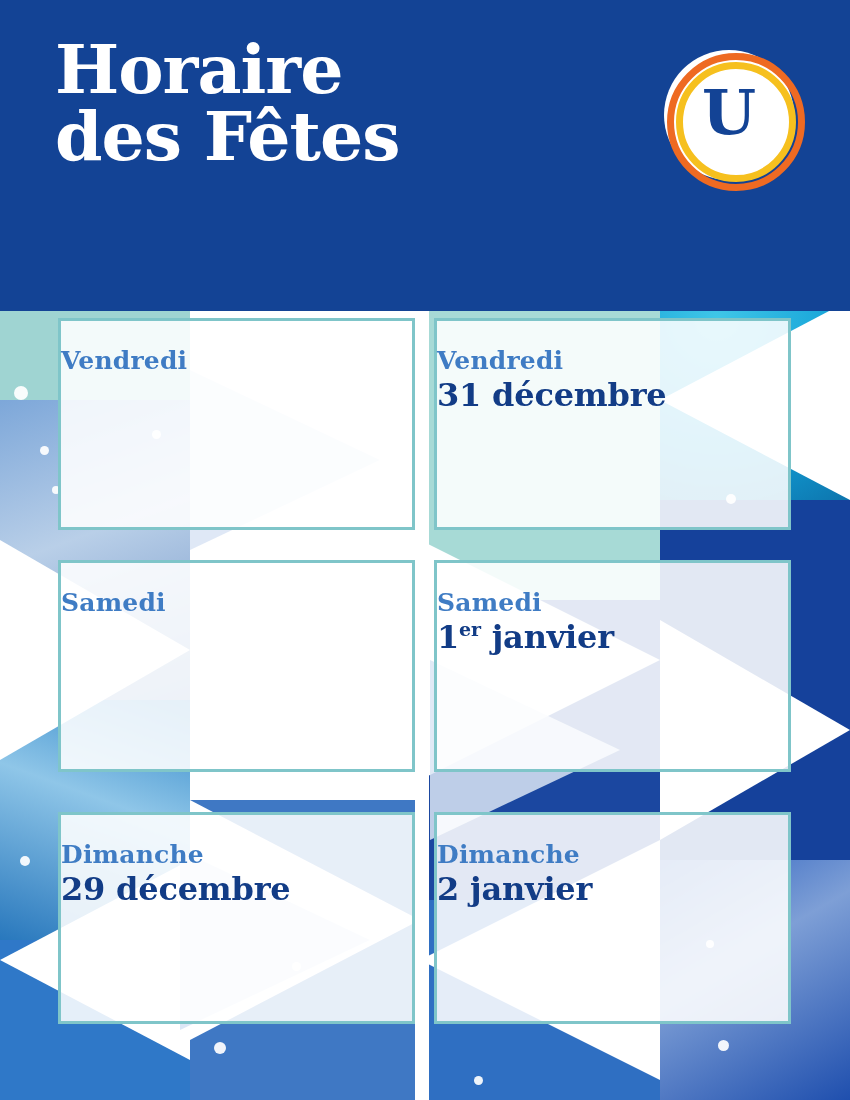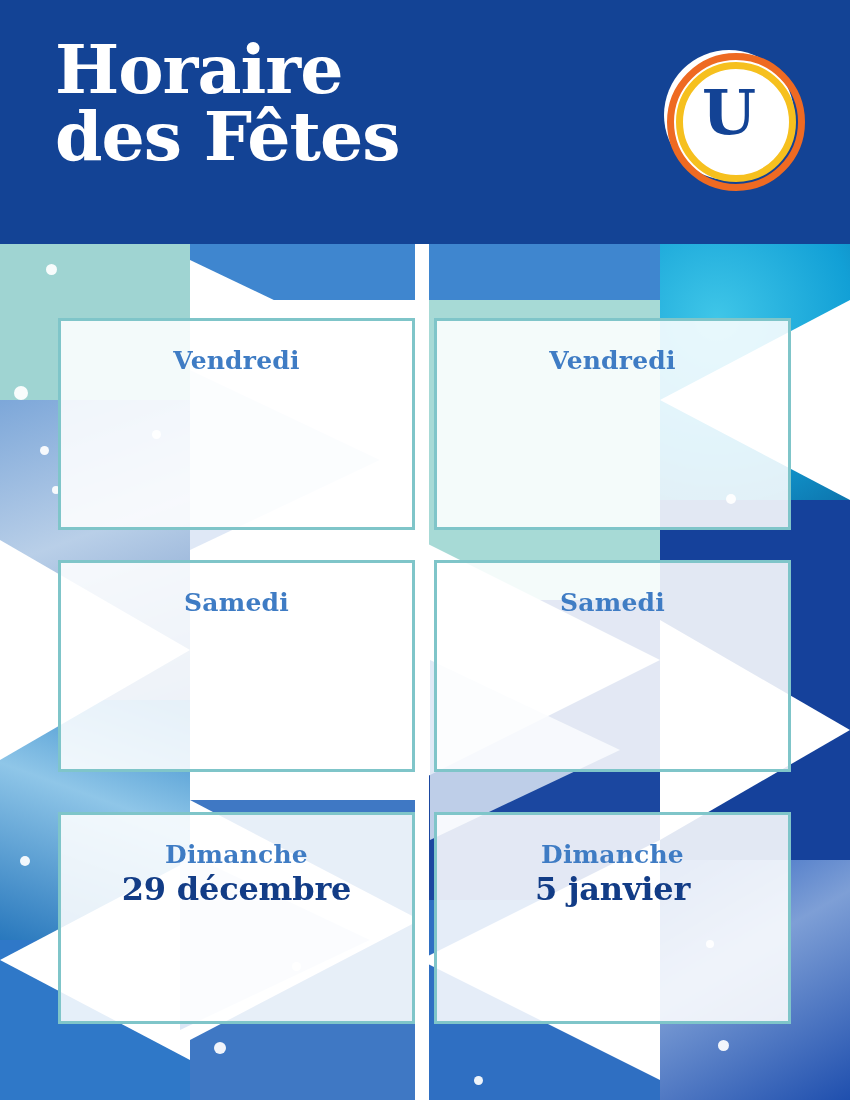--- a/index.html
+++ b/index.html
@@ -20,21 +20,21 @@
     overflow: hidden;
     background: #ffffff;
   }
 
   
   .header {
     position: absolute;
     left: 0;
     top: 0;
     width: 850px;
-    height: 244px;
+    height: 311px;
     background: #134395;
     z-index: 30;
   }
   .header-title {
     position: absolute;
     left: 55px;
     top: 36px;
     width: 560px;
     color: #ffffff;
     font-family: "DejaVu Serif", serif;
@@ -128,21 +128,20 @@
     top: 240px;
     width: 850px;
     height: 860px;
     z-index: 20;
   }
   .card {
     position: absolute;
     box-sizing: border-box;
     background: rgba(255,255,255,0.88);
     border: 3px solid #7fc5c9;
-    text-align: center;
     padding-top: 26px;
   }
   .card-day {
     color: #3f7cc4;
     font-family: "DejaVu Serif", serif;
     font-weight: bold;
     font-size: 25px;
     line-height: 1.1;
     letter-spacing: .2px;
   }
@@ -216,38 +215,40 @@
   </div>
 
   <div class="cards">
 
     <div class="card" style="left:58px;top:78px;width:357px;height:212px;">
       <div class="card-day">Vendredi</div>
     </div>
 
     <div class="card" style="left:434px;top:78px;width:357px;height:212px;">
       <div class="card-day">Vendredi</div>
+      <div class="card-date">31 décembre</div>
     </div>
 
     <div class="card" style="left:58px;top:320px;width:357px;height:212px;">
       <div class="card-day">Samedi</div>
     </div>
 
     <div class="card" style="left:434px;top:320px;width:357px;height:212px;">
       <div class="card-day">Samedi</div>
+      <div class="card-date"><span>1</span><sup>er</sup><span> janvier</span></div>
     </div>
 
     <div class="card" style="left:58px;top:572px;width:357px;height:212px;">
       <div class="card-day">Dimanche</div>
       <div class="card-date">29 décembre</div>
     </div>
 
     <div class="card" style="left:434px;top:572px;width:357px;height:212px;">
       <div class="card-day">Dimanche</div>
-      <div class="card-date">5 janvier</div>
+      <div class="card-date">2 janvier</div>
     </div>
   </div>
 
   <div class="header">
     <div class="header-title">
       <span>Horaire</span>
       <span class="line2">des Fêtes</span>
     </div>
 
     <div class="logo">

